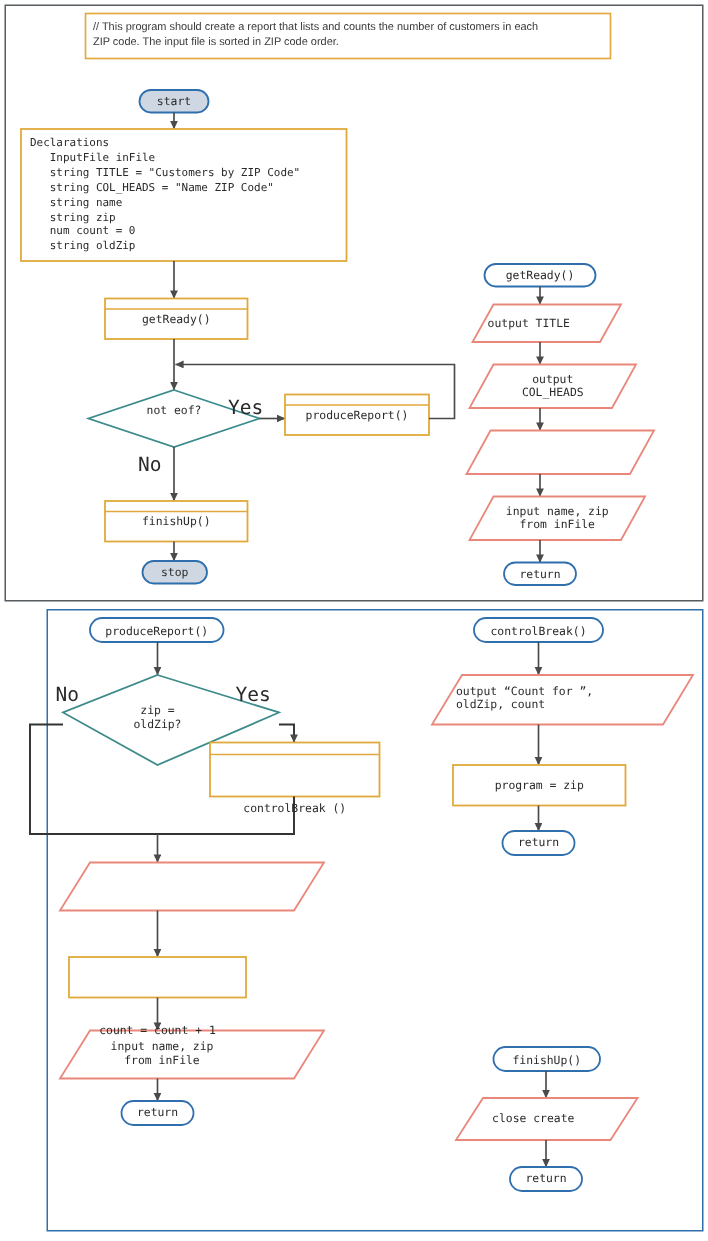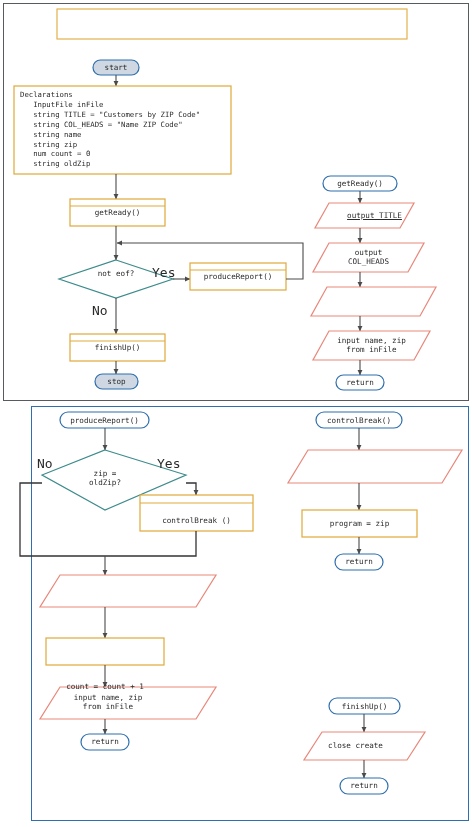--- a/index.html
+++ b/index.html
@@ -148,20 +148,22 @@
 
     <rect x="329" y="698" width="71" height="16" rx="8" ry="8" fill="#fff" stroke="#2f6fad" stroke-width="1.2"></rect>
     <line x1="364" y1="714" x2="364" y2="732" stroke="#4a4a4a" stroke-width="1.1" marker-end="url(#arr)"></line>
 
     <polygon points="322,732 425,732 407,760 304,760" fill="#fff" stroke="#e8877a" stroke-width="1.2"></polygon>
     <line x1="364" y1="760" x2="364" y2="778" stroke="#4a4a4a" stroke-width="1.1" marker-end="url(#arr)"></line>
 
     <rect x="340" y="778" width="48" height="16" rx="8" ry="8" fill="#fff" stroke="#2f6fad" stroke-width="1.2"></rect>
   </svg>
 
+  <div class="comment-text" style="left:62px;top:13px;width:340px;">// This program should create a report that lists and counts the number of customers in each
+ZIP code. The input file is sorted in ZIP code order.</div>
 
   <div class="lbl" style="left:93px;top:63px;width:46px;">start</div>
 
   <div class="decl-text" style="left:20px;top:90px;width:206px;">Declarations
    InputFile inFile
    string TITLE = "Customers by ZIP Code"
    string COL_HEADS = "Name ZIP Code"
    string name
    string zip
    num count = 0
@@ -173,41 +175,43 @@
   <div class="branch" style="left:152px;top:265px;">Yes</div>
   <div class="branch" style="left:92px;top:303px;">No</div>
 
   <div class="lbl" style="left:190px;top:272px;width:96px;">produceReport()</div>
 
   <div class="lbl" style="left:70px;top:343px;width:95px;">finishUp()</div>
 
   <div class="lbl" style="left:95px;top:377px;width:43px;">stop</div>
 
   <div class="lbl" style="left:323px;top:179px;width:74px;">getReady()</div>
-  <div class="lbl" style="left:325px;top:211px;width:99px;text-decoration:underline;">output TITLE</div>
+  <div class="lbl" style="left:303px;top:211px;width:99px;">output TITLE</div>
   <div class="lbl" style="left:313px;top:248px;width:111px;">output
 COL_HEADS</div>
   <div class="lbl" style="left:313px;top:336px;width:117px;">input name, zip
 from inFile</div>
   <div class="lbl" style="left:336px;top:378px;width:48px;">return</div>
 
   <div class="lbl" style="left:60px;top:416px;width:89px;">produceReport()</div>
   <div class="lbl" style="left:65px;top:469px;width:80px;">zip =
 oldZip?</div>
   <div class="branch" style="left:157px;top:456px;">Yes</div>
   <div class="branch" style="left:37px;top:456px;">No</div>
 
-  <div class="lbl" style="left:140px;top:516px;width:113px;">controlBreak ()</div>
+  <div class="lbl" style="left:140px;top:534px;width:113px;">controlBreak ()</div>
 
   <div class="lbl" style="left:46px;top:682px;width:118px;">count = count + 1</div>
   <div class="lbl" style="left:45px;top:693px;width:126px;">input name, zip
 from inFile</div>
   <div class="lbl" style="left:81px;top:737px;width:48px;">return</div>
 
   <div class="lbl" style="left:316px;top:416px;width:86px;">controlBreak()</div>
+  <div class="lbl left" style="left:304px;top:456px;width:150px;">output “Count for ”,
+oldZip, count</div>
   <div class="lbl" style="left:302px;top:519px;width:115px;">program = zip</div>
   <div class="lbl" style="left:335px;top:557px;width:48px;">return</div>
 
   <div class="lbl" style="left:329px;top:702px;width:71px;">finishUp()</div>
   <div class="lbl" style="left:304px;top:741px;width:103px;">close create</div>
   <div class="lbl" style="left:340px;top:781px;width:48px;">return</div>
 
   <div class="hit" style="left:93px;top:60px;width:46px;height:15px;"></div>
   <div class="hit" style="left:14px;top:86px;width:217px;height:88px;"></div>
   <div class="hit" style="left:70px;top:199px;width:95px;height:27px;"></div>

